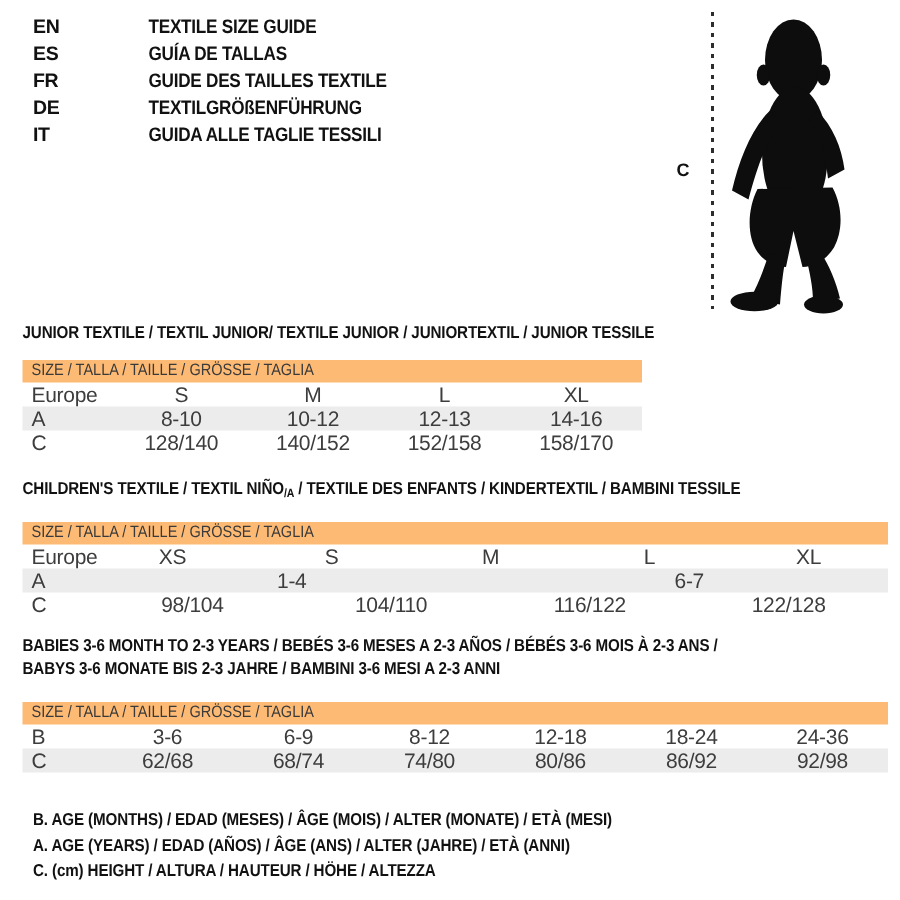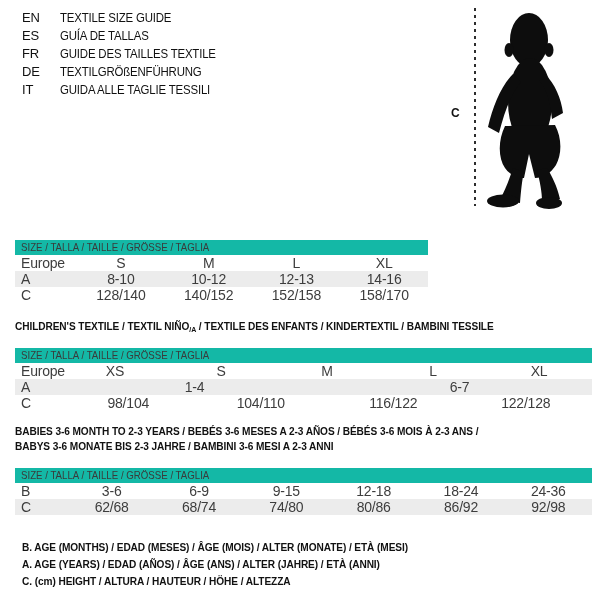--- a/index.html
+++ b/index.html
@@ -4,36 +4,36 @@
 <style>
   html,body{margin:0;padding:0;background:#fff;}
   .page{position:relative;width:600px;height:600px;background:#ffffff;overflow:hidden;
         font-family:"Liberation Sans",sans-serif;color:#111;}
 
   
   .cond{display:inline-block;transform:scaleX(.88);transform-origin:0 50%;white-space:nowrap;}
 
   
   .langs{position:absolute;left:22px;top:9px;}
-  .lang-row{display:flex;height:18px;line-height:18px;font-size:13px;font-weight:400;letter-spacing:-.2px;}
+  .lang-row{display:flex;height:18px;line-height:18px;font-size:13px;font-weight:700;letter-spacing:-.2px;gap:39px;}
   .lang-code{width:38px;}
 
   
   .dotline{position:absolute;left:474px;top:8px;width:2px;height:198px;
            background:repeating-linear-gradient(to bottom,#2d2d2d 0 3px,transparent 3px 7px);}
   .clabel{position:absolute;left:451px;top:106px;font-size:12px;font-weight:700;}
   .baby{position:absolute;left:483px;top:10px;}
 
   
   .sec-title{position:absolute;left:15px;font-size:11.5px;font-weight:700;line-height:14.5px;letter-spacing:-.1px;}
   .sub{font-size:8px;vertical-align:-2px;}
 
   
   .stable{position:absolute;left:15px;}
-  .bar{height:15px;line-height:15px;background:#14b8a6;color:#3a3a3a;font-size:11px;padding-left:6px;}
+  .bar{height:15px;line-height:15px;background:#fdba74;color:#3a3a3a;font-size:11px;padding-left:6px;}
   .trow{display:flex;height:16px;line-height:16px;font-size:14px;color:#3d3d3d;letter-spacing:-.2px;}
   .trow.alt{background:#ececec;}
   .c0{padding-left:6px;text-align:left;}
   .cc{text-align:center;}
   .t1{width:413px;} .t1 .c0{width:56px;} .t1 .cc{flex:1;}
   .t2{width:577px;} .t2 .c0{width:41px;} .t2 .cc{flex:1;}
   .t3{width:577px;} .t3 .c0{width:47px;} .t3 .cc{flex:1;}
 
   
   .notes{position:absolute;left:22px;top:539px;}
@@ -78,20 +78,23 @@
       <path d="M30,64 C18,76 10,96 5,117 L16,123 C22,100 28,84 38,72 Z"></path>
       <path d="M62,64 C72,74 78,88 80,103 L69,109 C67,92 64,80 56,70 Z"></path>
       <path d="M22,116 C15,130 15,148 22,158 C27,165 34,168 41,168 L46,144 L52,168 C60,168 68,163 73,155 C79,144 79,128 72,115 Z"></path>
       <path d="M30,158 C26,170 22,181 17,189 L37,193 C38,181 39,170 41,162 Z"></path>
       <ellipse cx="20" cy="191" rx="16" ry="6.5"></ellipse>
       <path d="M54,160 C57,172 59,182 59,191 L77,189 C74,176 69,166 64,158 Z"></path>
       <ellipse cx="66" cy="193" rx="13" ry="6"></ellipse>
     </g>
   </svg>
 
+  <div class="sec-title" style="top:215px">
+    <span class="cond">JUNIOR TEXTILE / TEXTIL JUNIOR/ TEXTILE JUNIOR / JUNIORTEXTIL / JUNIOR TESSILE</span>
+  </div>
   <div class="stable t1" style="top:240px">
     <div class="bar">
       <span class="cond">SIZE / TALLA / TAILLE / GRÖSSE / TAGLIA</span>
     </div>
     <div class="trow">
       <span class="c0">Europe</span>
       <span class="cc">S</span>
       <span class="cc">M</span>
       <span class="cc">L</span>
       <span class="cc">XL</span>
@@ -146,21 +149,21 @@
     <div><span class="cond">BABYS 3-6 MONATE BIS 2-3 JAHRE / BAMBINI 3-6 MESI A 2-3 ANNI</span></div>
   </div>
   <div class="stable t3" style="top:468px">
     <div class="bar">
       <span class="cond">SIZE / TALLA / TAILLE / GRÖSSE / TAGLIA</span>
     </div>
     <div class="trow">
       <span class="c0">B</span>
       <span class="cc">3-6</span>
       <span class="cc">6-9</span>
-      <span class="cc">9-15</span>
+      <span class="cc">8-12</span>
       <span class="cc">12-18</span>
       <span class="cc">18-24</span>
       <span class="cc">24-36</span>
     </div>
     <div class="trow alt">
       <span class="c0">C</span>
       <span class="cc">62/68</span>
       <span class="cc">68/74</span>
       <span class="cc">74/80</span>
       <span class="cc">80/86</span>

